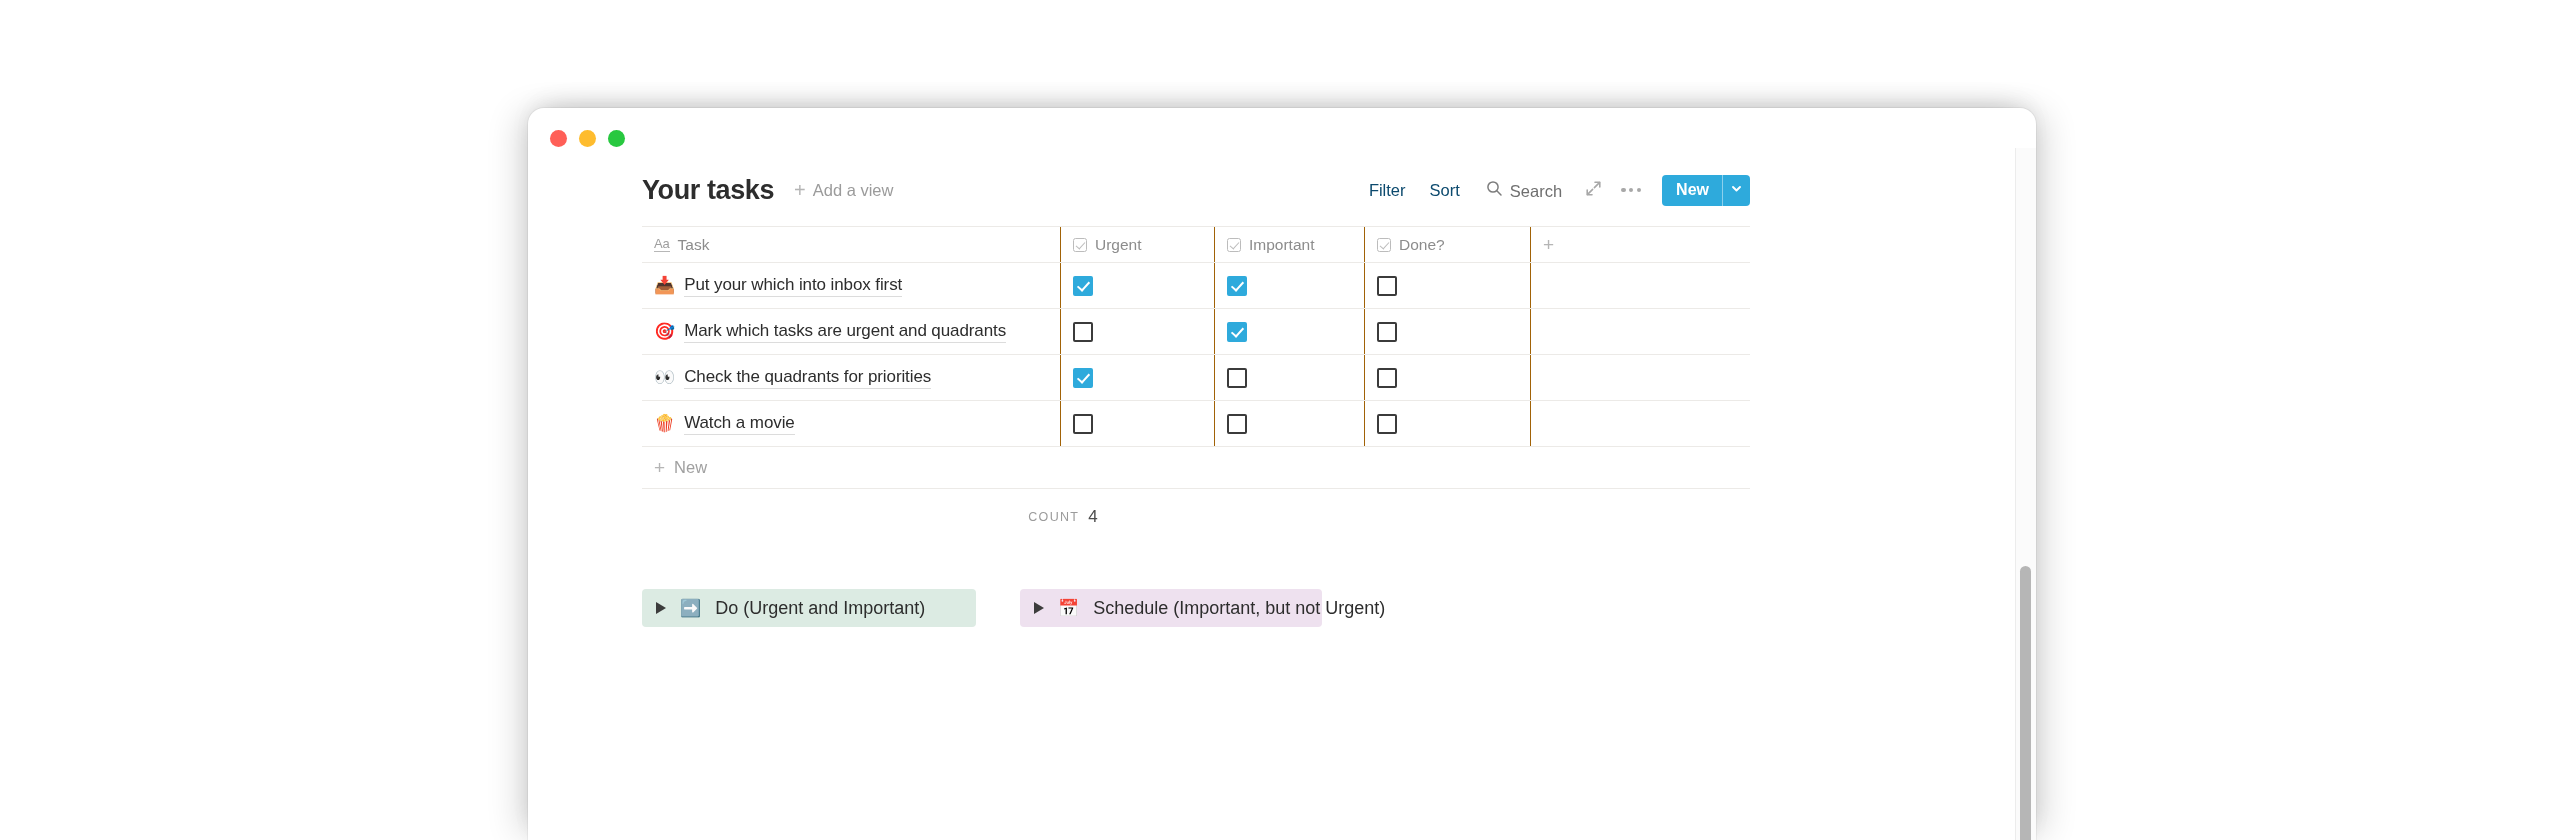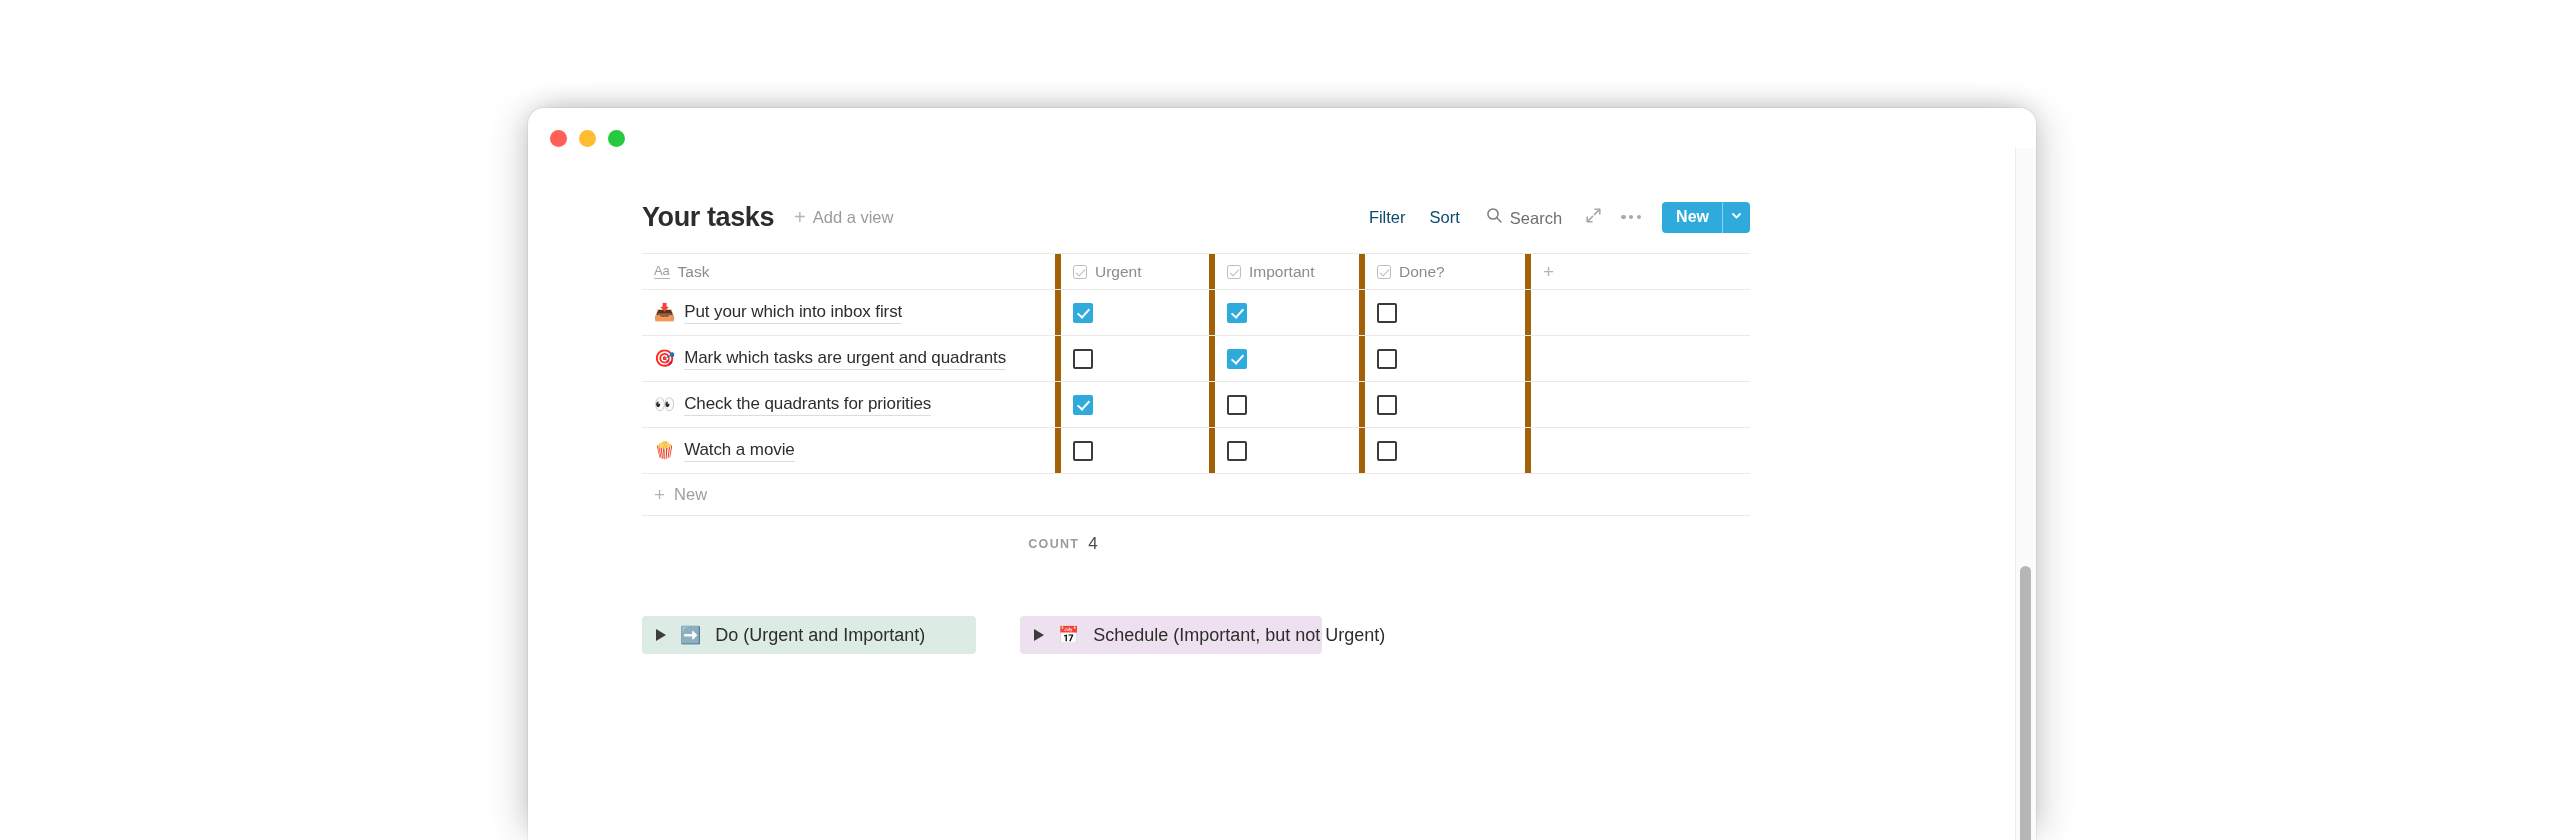--- a/index.html
+++ b/index.html
@@ -76,21 +76,21 @@
     background: #b6b6b6;
   }
 
   
   #content {
     position: absolute;
     left: 0; top: 0;
     width: 1487px;
     height: 654px;
     padding-left: 114px;
-    padding-top: 89px;
+    padding-top: 62px;
   }
 
   
   #header {
     display: flex;
     align-items: center;
     width: 1108px;
     height: 40px;
     margin-bottom: 16px;
   }
@@ -193,21 +193,21 @@
     border-top: 1px solid #eceae7;
   }
   .trow {
     display: flex;
     border-bottom: 1px solid #eceae7;
     align-items: stretch;
   }
   .cell {
     display: flex;
     align-items: center;
-    border-right: 6px solid #a16207;
+    border-right: 1px solid #a16207;
     padding: 0 12px;
   }
   .cell:last-child { border-right: none; }
 
   .c-task  { width: 419px; }
   .c-chk   { width: 154px; }
   .c-chk2  { width: 150px; }
   .c-chk3  { width: 166px; }
   .c-add   { flex: 1 1 auto; }
 
@@ -319,21 +319,20 @@
     display: flex;
     align-items: center;
     justify-content: center;
     gap: 9px;
     padding-right: 266px;
   }
   #count-label {
     font-size: 12.5px;
     letter-spacing: 1.3px;
     color: #9b9b9b;
-    font-weight: bold;
   }
   #count-value {
     font-size: 17px;
     color: #4d4d4d;
     font-weight: 500;
   }
 
   
   #quadrants {
     display: flex;

